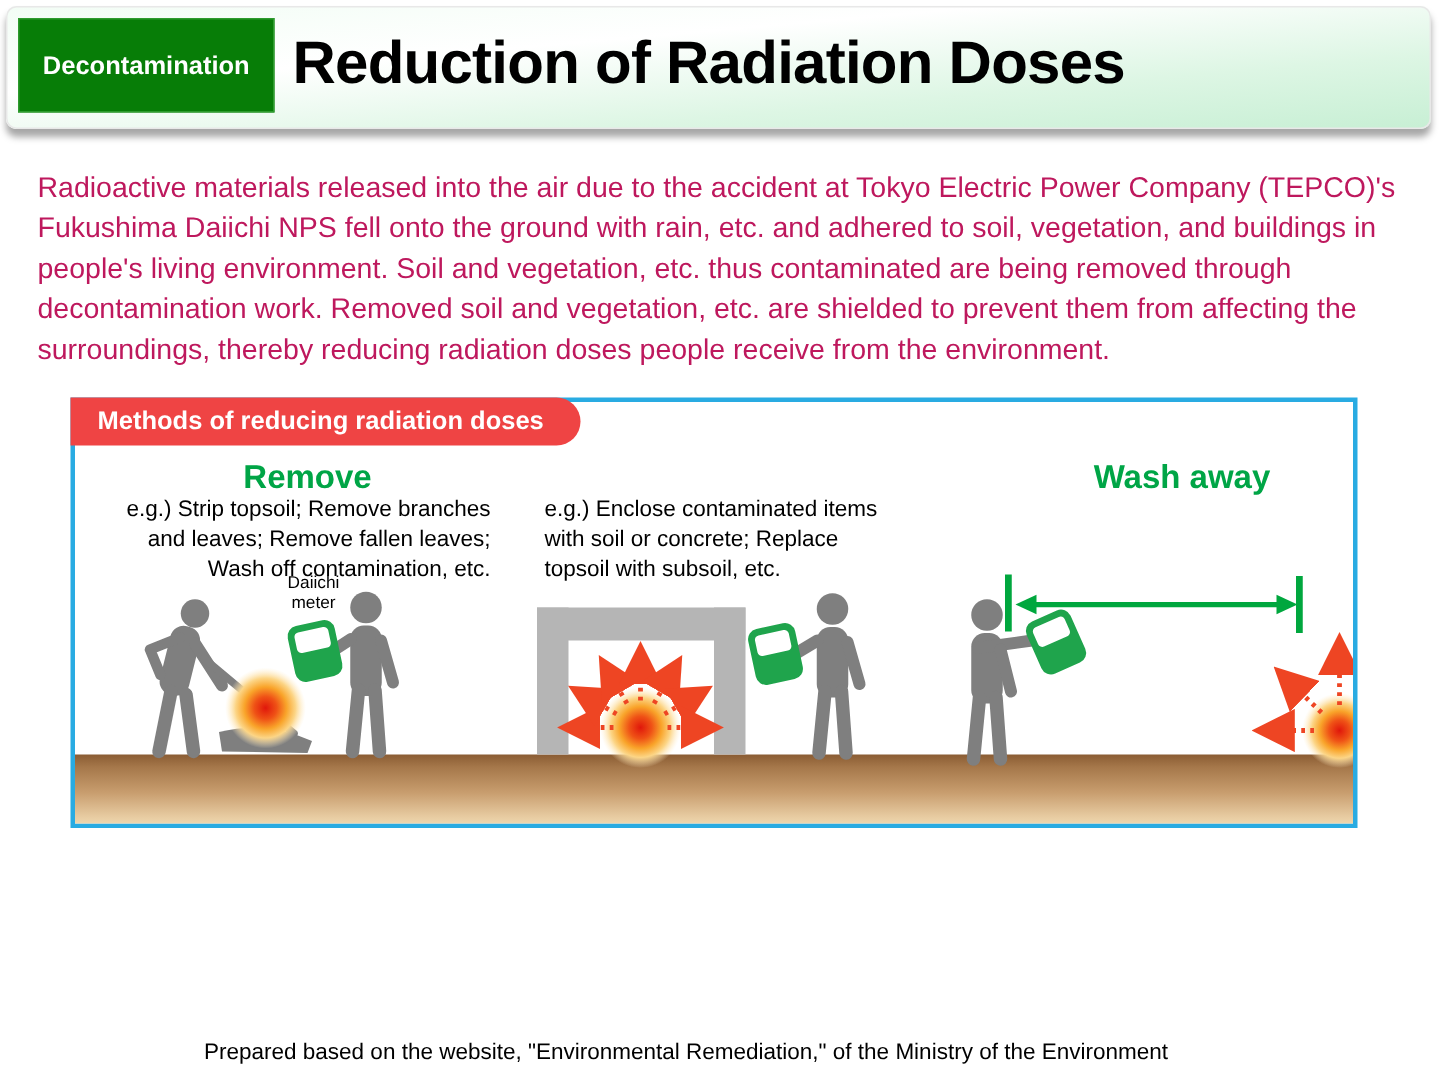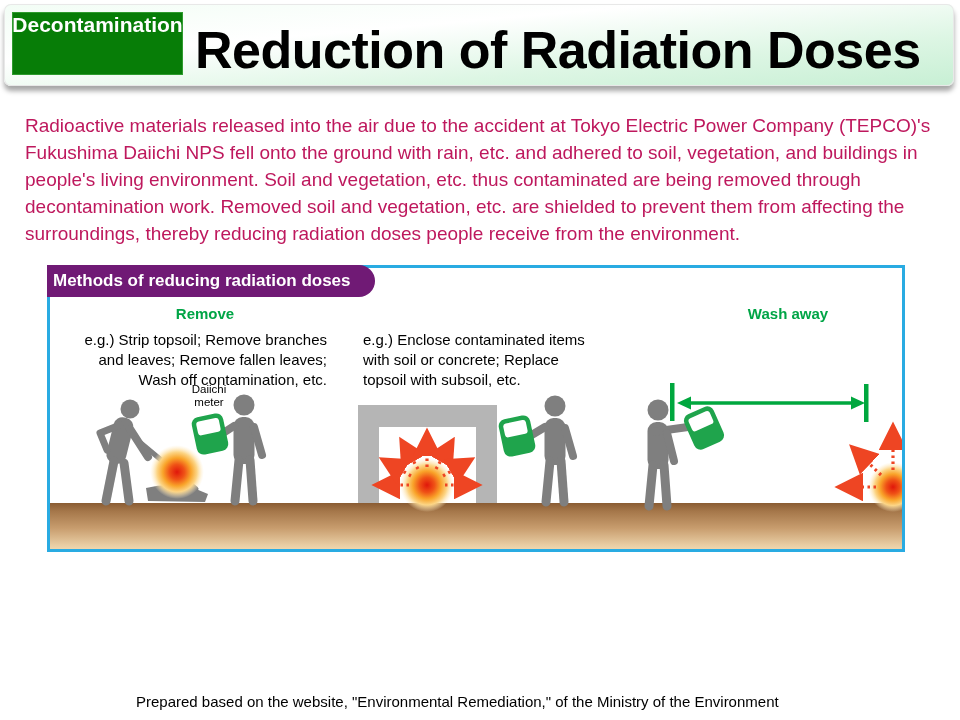--- a/index.html
+++ b/index.html
@@ -10,46 +10,46 @@
   
   .header-bar{
     position:absolute;left:4px;top:4px;width:950px;height:82px;
     border-radius:7px;
     background:linear-gradient(175deg,#f2fdf5 0%,#ffffff 35%,#ddf6e4 70%,#c7efd4 100%);
     box-shadow:0 5px 5px rgba(0,0,0,0.35), inset 0 0 0 1px #e8e8e8;
   }
   .header-tag{
     position:absolute;left:8px;top:8px;width:171px;height:63px;
     background:#077d07;border:1px solid #2e9b2e;box-sizing:border-box;
-    display:flex;justify-content:center;
-    color:#ffffff;font-size:21px;font-weight:bold;
+    display:flex;align-items:center;justify-content:center;
+    color:#ffffff;font-size:17px;font-weight:bold;
   }
   .header-title{
     position:absolute;left:191px;top:16px;width:750px;
-    font-size:52px;font-weight:bold;letter-spacing:-0.5px;color:#000;
+    font-size:40px;font-weight:bold;letter-spacing:-0.5px;color:#000;
     white-space:nowrap;
   }
   
   .intro{
     position:absolute;left:25px;top:112px;width:920px;
     font-size:19px;line-height:27px;color:#be185d;
   }
   
   .methods-box{
     position:absolute;left:47px;top:265px;width:858px;height:287px;
     border:3px solid #29abe2;box-sizing:border-box;background:#fff;
   }
   .methods-tab{
     position:absolute;left:-3px;top:-3px;height:32px;line-height:32px;
-    padding:0 24px 0 6px;background:#701a75;color:#fff;
+    padding:0 24px 0 18px;background:#ef4444;color:#fff;
     font-size:17px;font-weight:bold;border-radius:0 16px 16px 0;
     white-space:nowrap;
   }
   .col-heading{
-    position:absolute;top:37px;font-size:15px;font-weight:bold;color:#00a546;text-align:center;
+    position:absolute;top:37px;font-size:22px;font-weight:bold;color:#00a546;text-align:center;
   }
   .col-text{
     position:absolute;top:62px;font-size:15px;line-height:20px;color:#000;
   }
   .h-remove{left:20px;width:270px;}
   .t-remove{left:22px;width:255px;text-align:right;}
   .h-shield{left:310px;width:230px;}
   .t-shield{left:313px;width:235px;}
   .h-keepaway{left:628px;width:220px;}
   .t-keepaway{left:628px;width:220px;text-align:center;}

